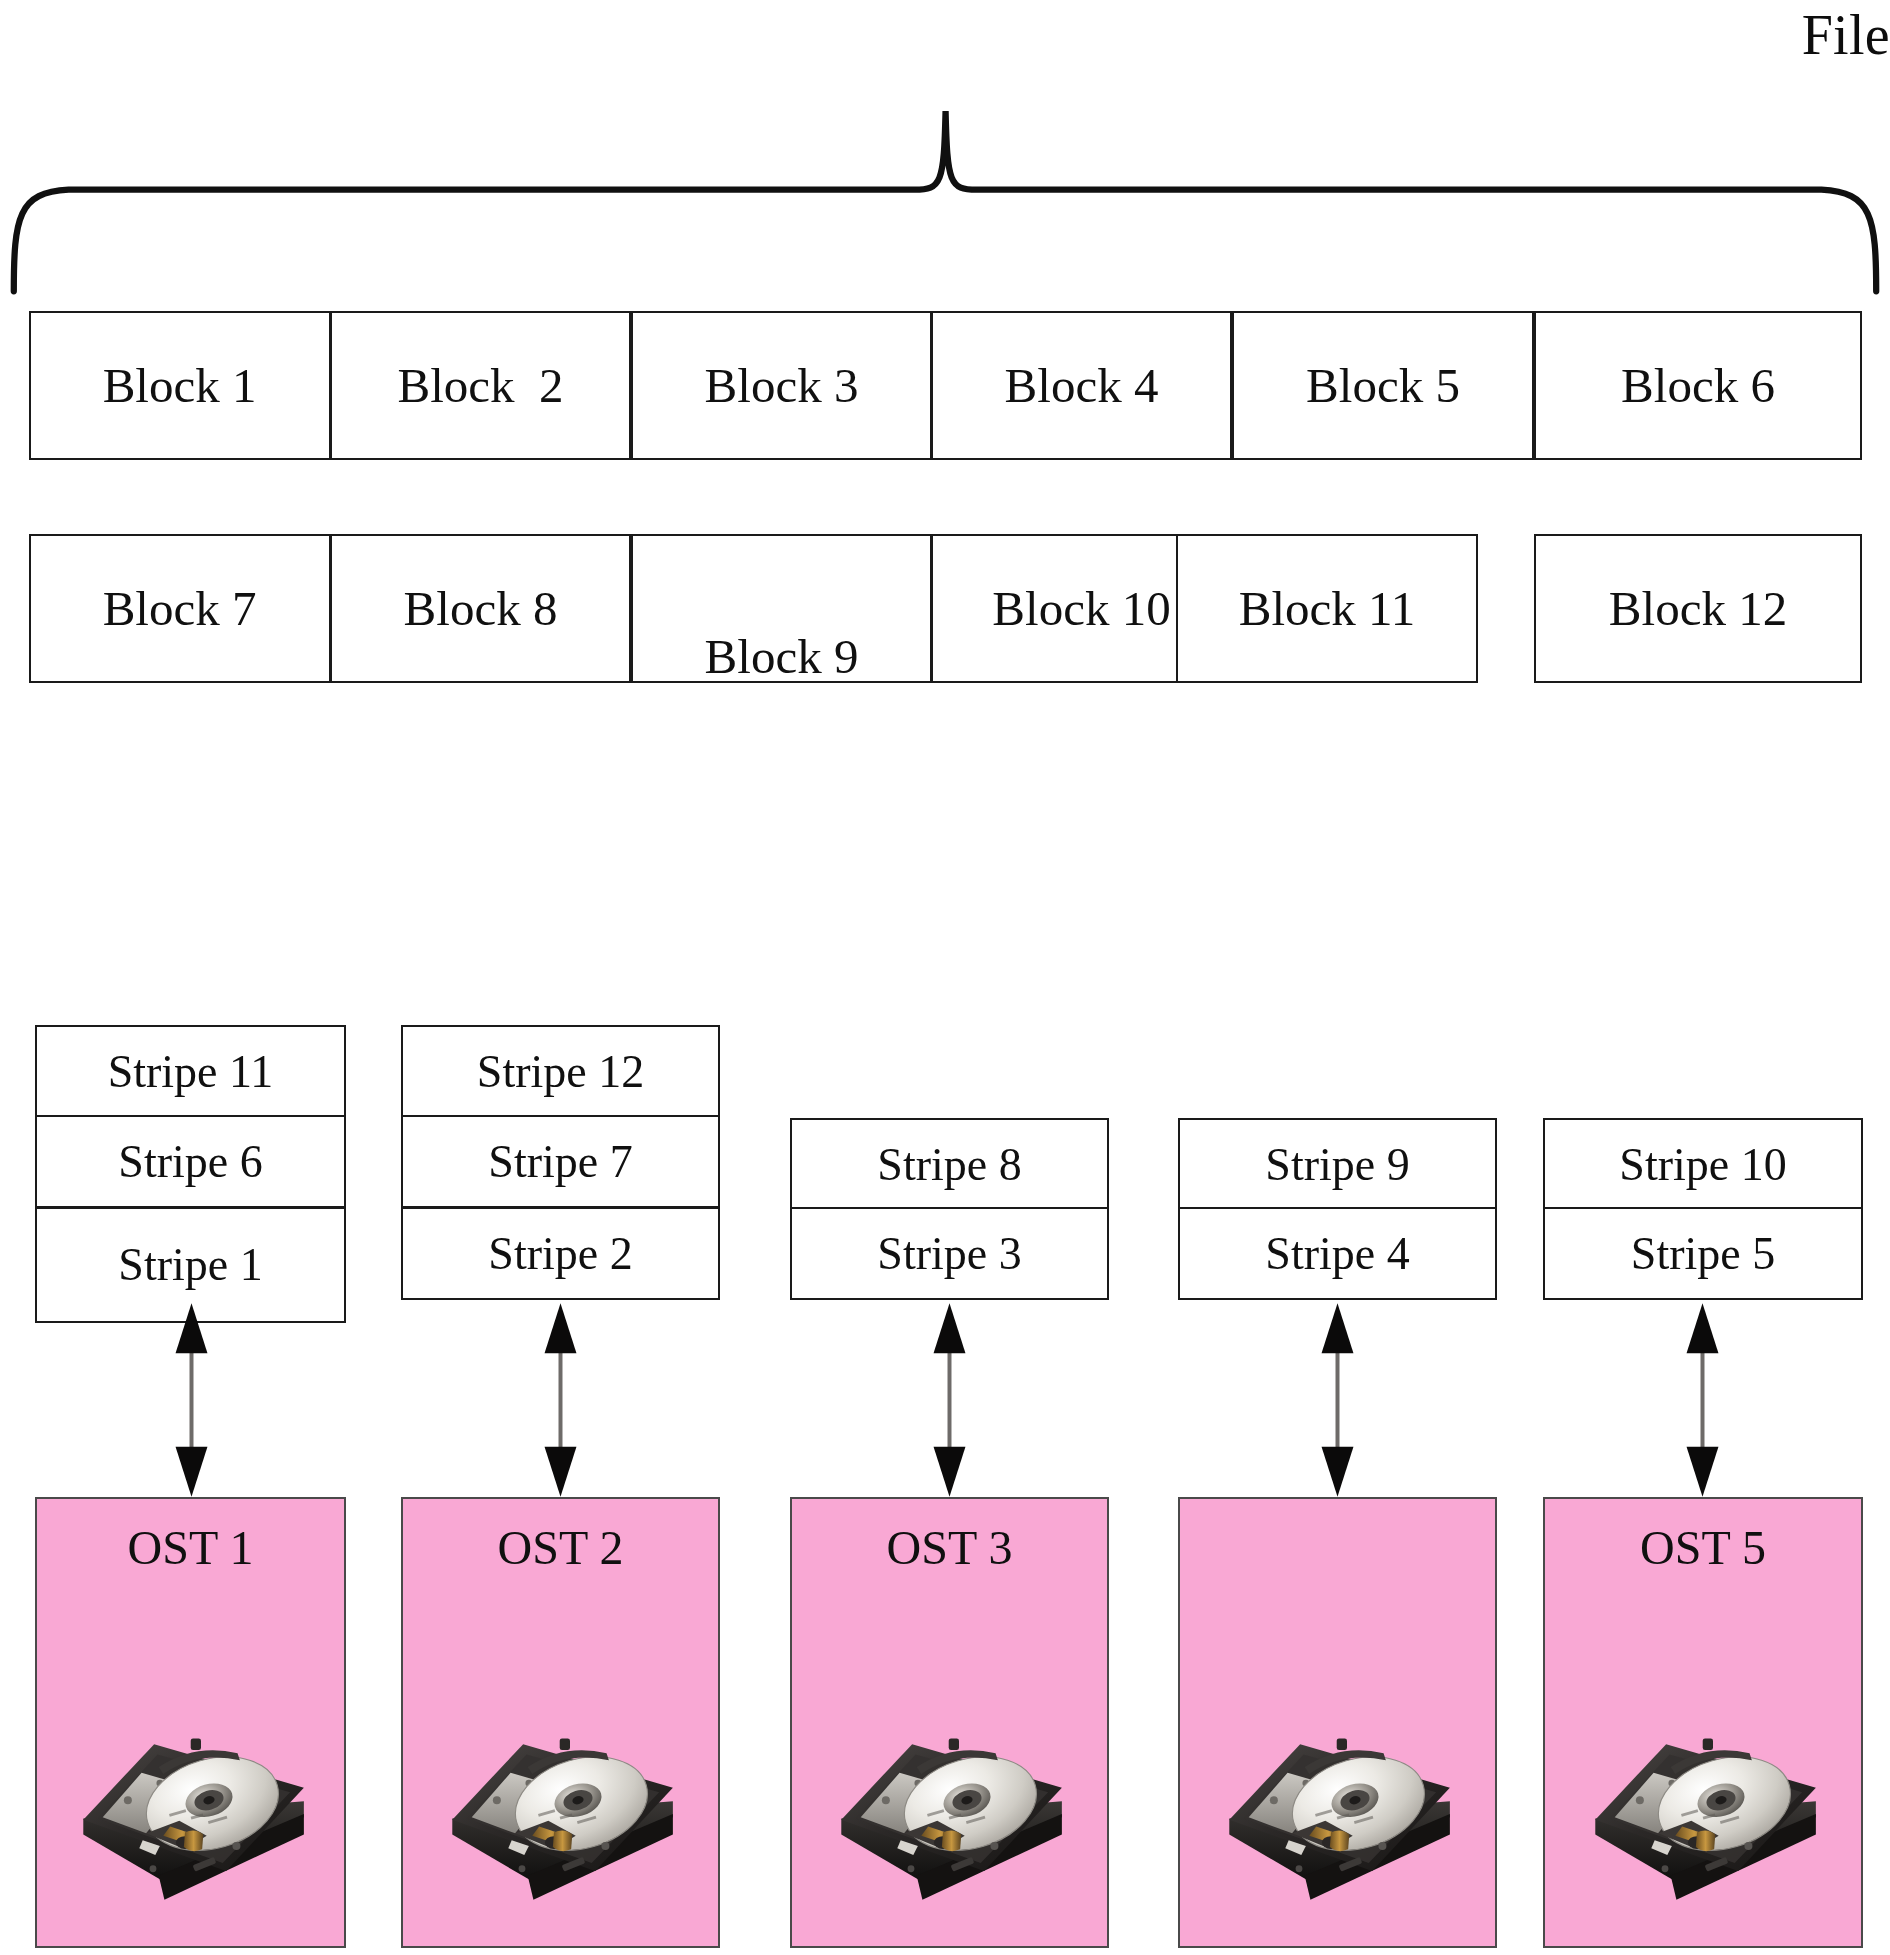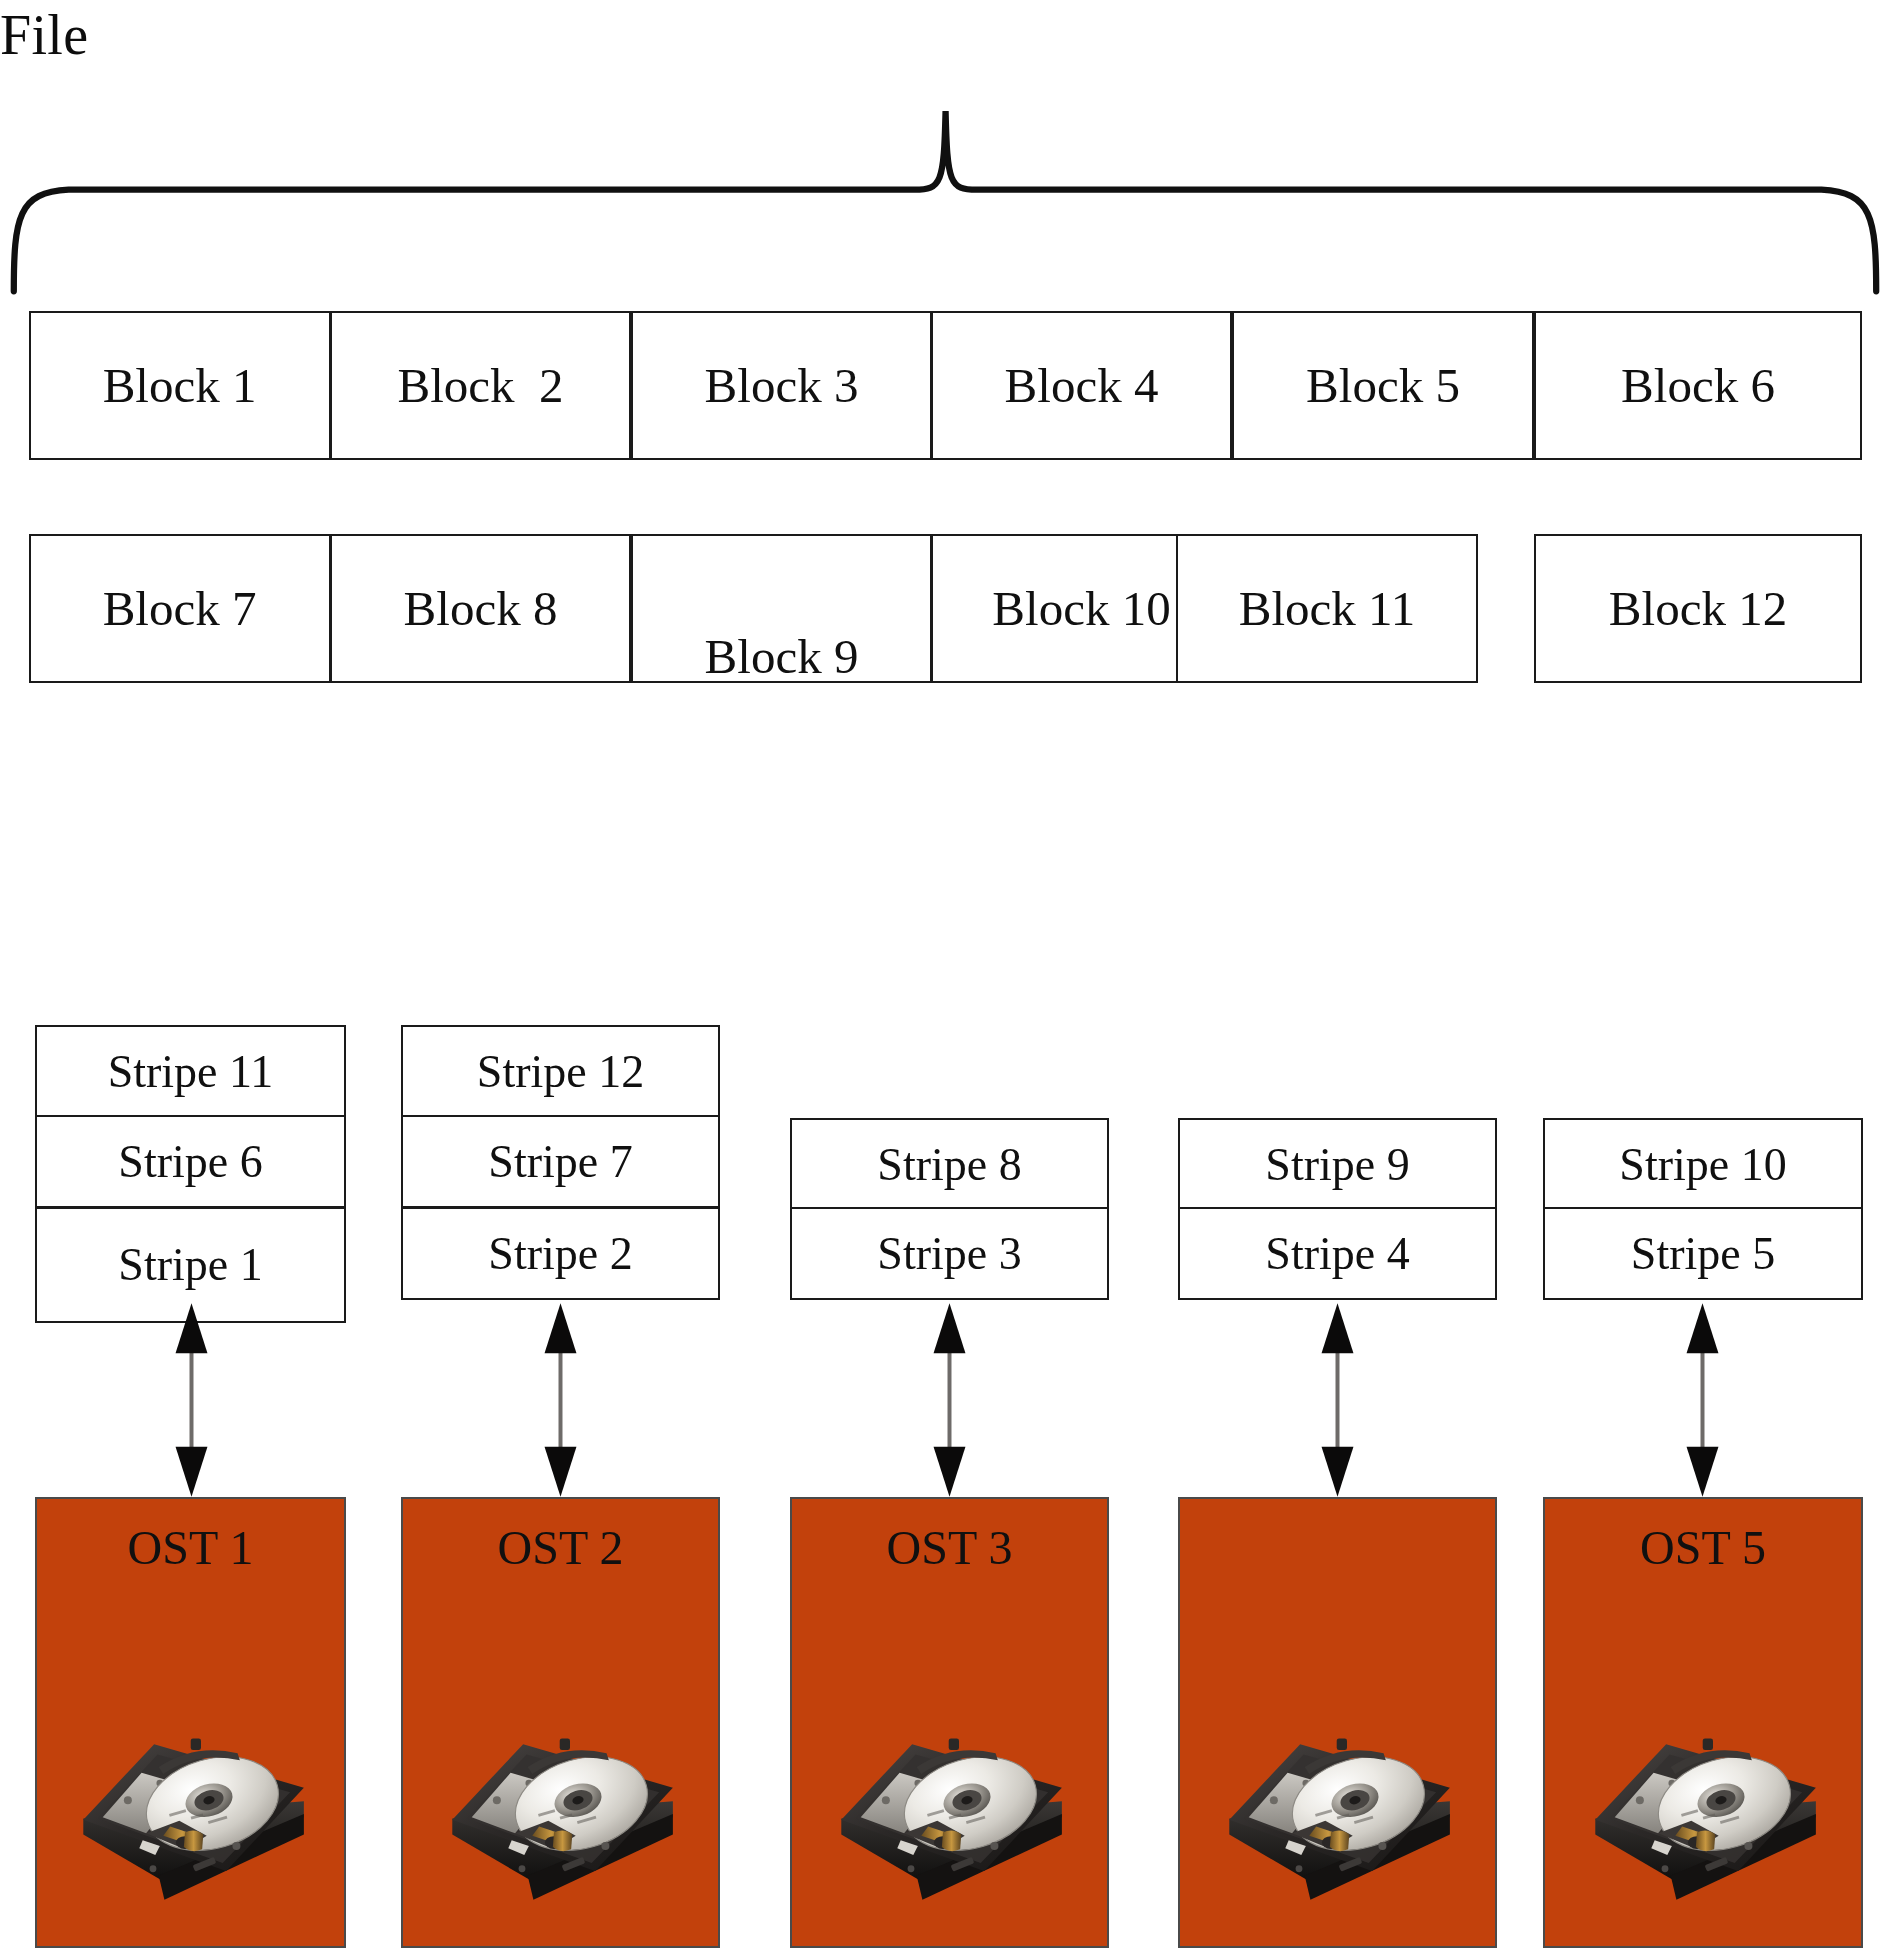--- a/index.html
+++ b/index.html
@@ -18,21 +18,21 @@
     background: #ffffff;
     overflow: hidden;
   }
 
   
   .file-title {
     position: absolute;
     left: 0;
     top: 4.6px;
     width: 1890px;
-    text-align: left;
+    text-align: right;
     font-size: 56px;
     line-height: 1.1;
     letter-spacing: 0.3px;
     color: #0d0d0d;
   }
 
   
   .brace-wrap {
     position: absolute;
     left: 0;
@@ -64,21 +64,21 @@
   .block-cell .box-label { font-size: 49px; }
 
   
   .stripe-cell { height: 93px; }
   .stripe-cell .box-label { font-size: 46px; }
 
   
   .ost-box {
     position: absolute;
     box-sizing: border-box;
-    background: #c2410c;
+    background: #f9a8d4;
     border: 2.9px solid #4a4a4a;
   }
   .ost-label {
     position: absolute;
     left: 0;
     width: 100%;
     top: 25px;
     text-align: center;
     font-size: 48px;
     line-height: 1;

